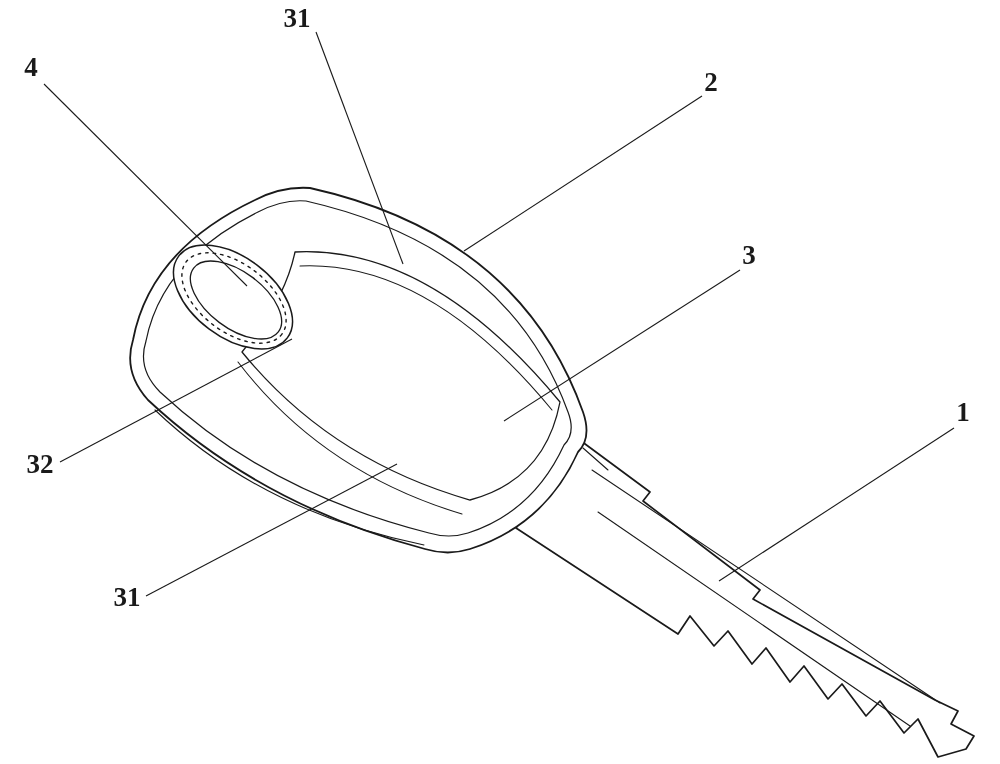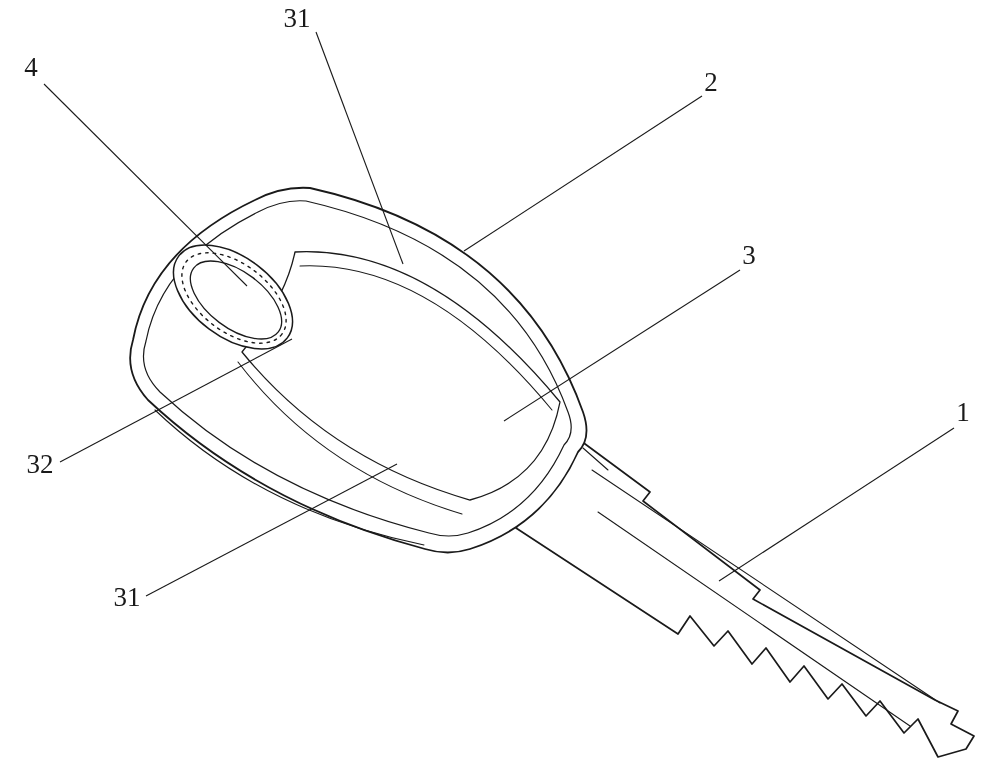--- a/index.html
+++ b/index.html
@@ -6,20 +6,21 @@
     margin: 0;
     padding: 0;
     background: #ffffff;
   }
   .figure-canvas {
     position: relative;
     width: 1000px;
     height: 764px;
     background: #ffffff;
     overflow: hidden;
+    font-weight: bold;
   }
   svg {
     display: block;
     width: 1000px;
     height: 764px;
   }
   text.part-label {
     font-family: "Liberation Serif", "DejaVu Serif", serif;
     font-size: 27px;
     fill: #1a1a1a;

